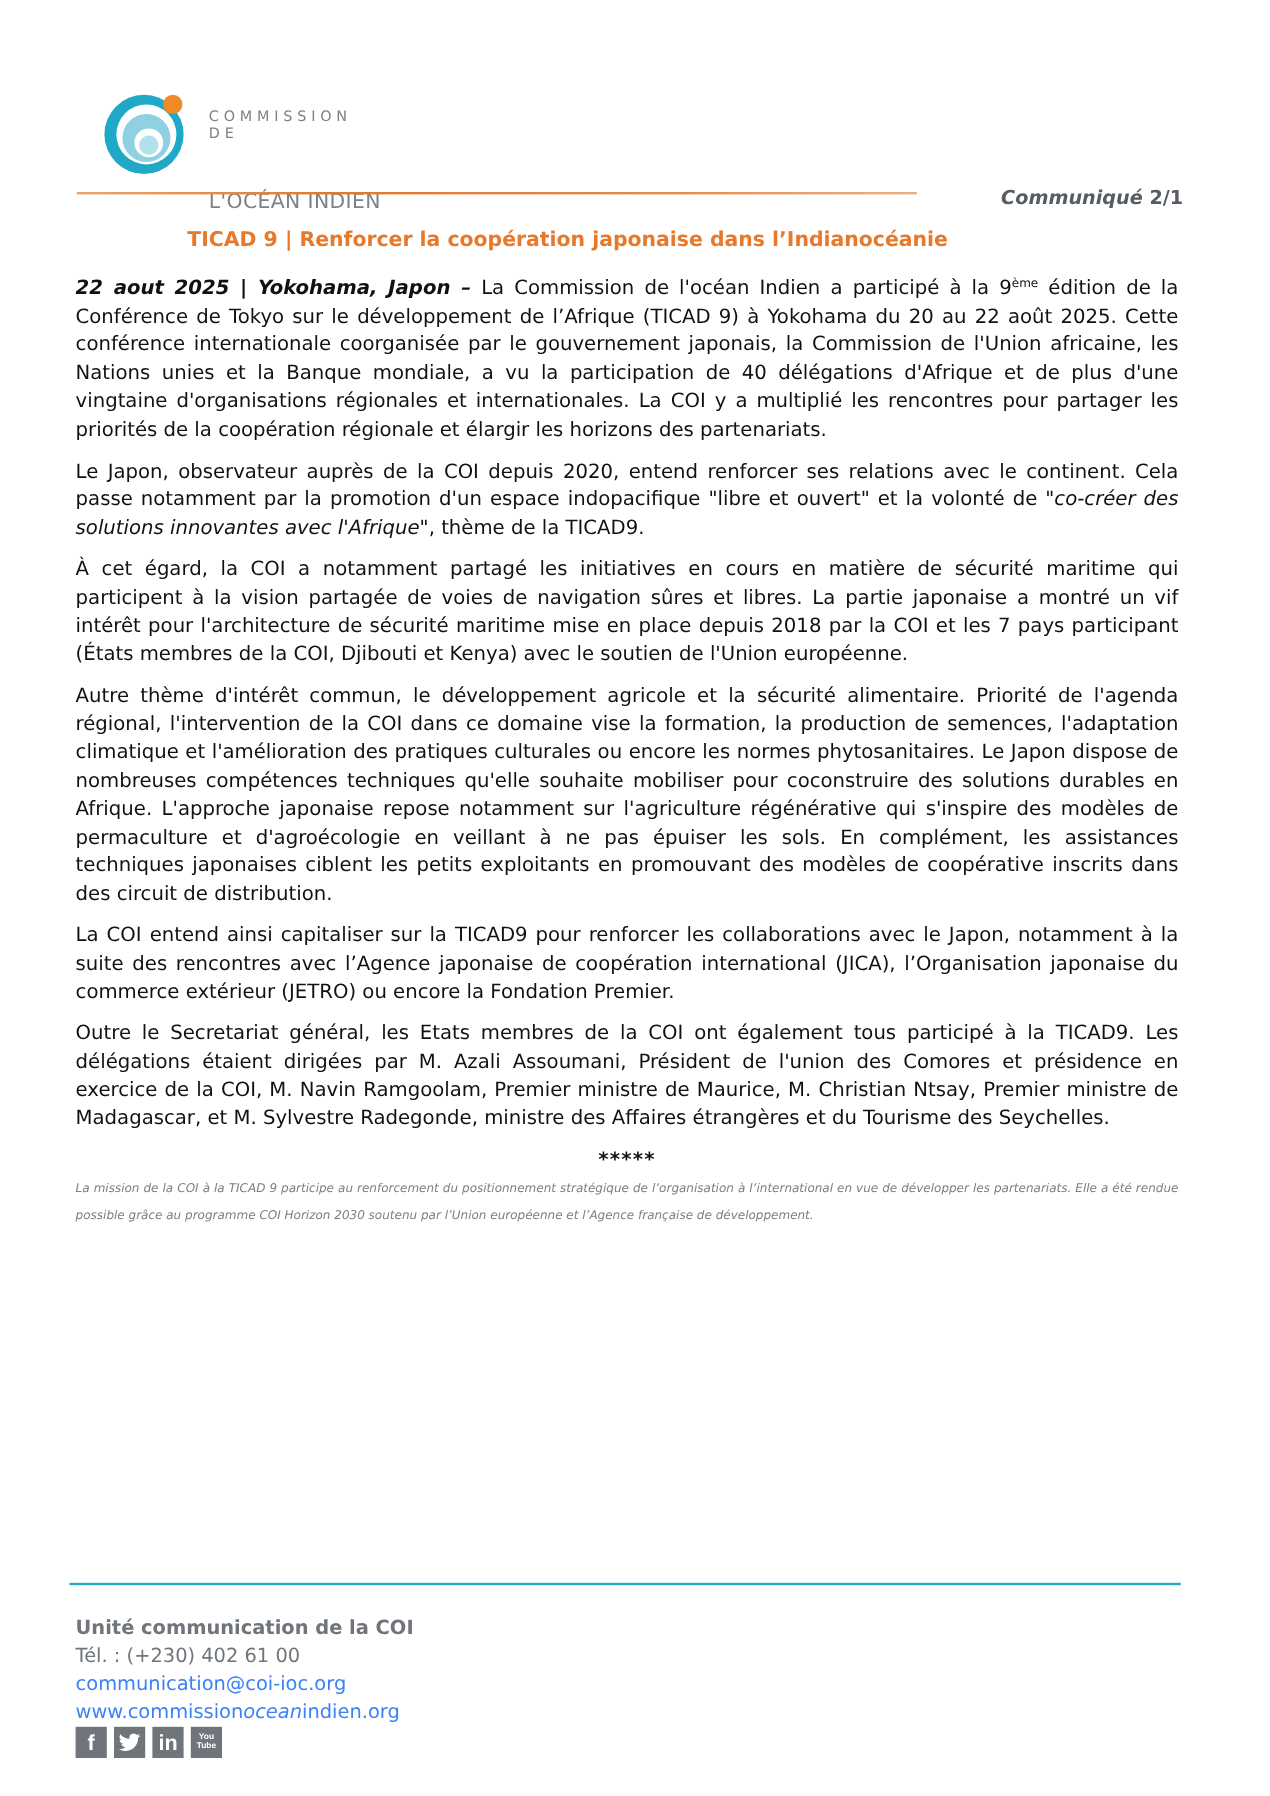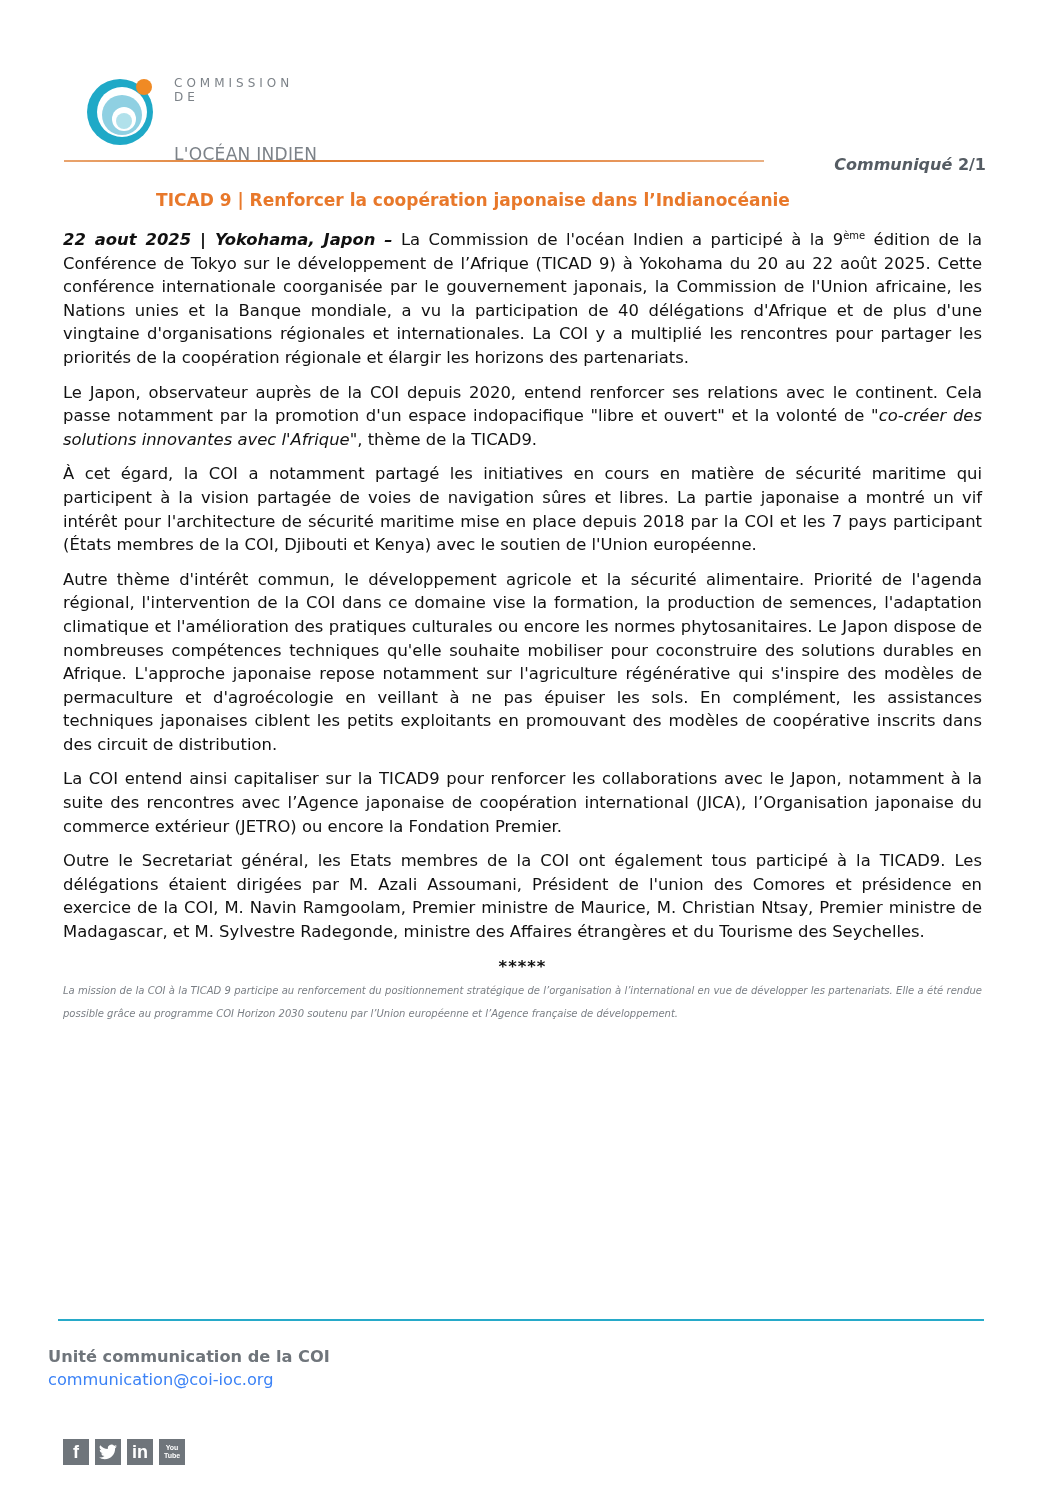--- a/index.html
+++ b/index.html
@@ -1,38 +1,38 @@
 <!DOCTYPE html>
 <html><head>
   <meta charset="utf-8">
   <style>
     html, body { margin: 0; padding: 0; background: #ffffff; }
     body { width: 1058px; height: 1497px; position: relative; overflow: hidden;
            font-family: "DejaVu Sans", "Liberation Sans", sans-serif; color: #111; }
     .logo { position: absolute; left: 84px; top: 68px; width: 240px; height: 82px; }
     .logo svg { position: absolute; left: 0; top: 0; }
-    .logo-text { position: absolute; left: 90px; top: 8px; color: #7c8288; }
+    .logo-text { position: absolute; left: 90px; top: 22px; color: #7c8288; }
     .logo-line1 { font-size: 12px; letter-spacing: 4px; line-height: 14px; }
     .logo-line2 { font-size: 17px; letter-spacing: 0.3px; line-height: 20px; margin-top: 40px; }
     .header-rule { position: absolute; left: 64px; top: 160px; width: 700px; height: 2px;
                    background: linear-gradient(90deg, #e9a46e, #e07a2b 30%, #e68a48 70%, #e9b083); }
     .page-label { position: absolute; right: 72px; top: 155px; font-size: 16px; color: #555c63;
                   font-weight: bold; }
     .page-label .label-text { font-style: italic; text-align: center; }
     .title { position: absolute; left: 0; width: 946px; top: 190px; text-align: center;
              font-size: 17px; font-weight: bold; color: #e8782a; }
     .body { position: absolute; left: 63px; width: 919px; top: 228px; font-size: 16.4px;
             line-height: 23.6px; text-align: justify; }
     .body p { margin: 0 0 11px 0; }
     .lead { font-weight: bold; font-style: italic; }
     sup { font-size: 10px; line-height: 0; vertical-align: 6px; }
     .stars { text-align: center; font-weight: bold; margin: 4px 0 2px 0 !important; letter-spacing: 1px; }
     .note { color: #7a7f85; font-style: italic; font-size: 10px; line-height: 22.6px; }
     .footer-rule { position: absolute; left: 58px; top: 1319px; width: 926px; height: 2px; background: #27aac9; }
-    .footer { position: absolute; left: 48px; top: 1345px; font-size: 16.2px; line-height: 23.2px; color: #6f757b; }
+    .footer { position: absolute; left: 63px; top: 1345px; font-size: 16.2px; line-height: 23.2px; color: #6f757b; }
     .footer .unit { font-weight: bold; }
     .footer a { color: #3b82f6; }
     .footer a i { font-style: italic; }
     .social { position: absolute; left: 63px; top: 1439px; display: flex; gap: 6px; }
     .social span { width: 26px; height: 26px; background: #6f757b; color: #fff; display: flex;
                    align-items: center; justify-content: center; font-weight: bold; font-size: 18px;
                    font-family: "Liberation Sans", sans-serif; }
     .social .yt { font-size: 7px; line-height: 8px; text-align: center; flex-direction: column; }
   </style>
 </head>
@@ -70,21 +70,23 @@
   <p>La COI entend ainsi capitaliser sur la TICAD9 pour renforcer les collaborations avec le Japon, notamment à la suite des rencontres avec l’Agence japonaise de coopération international (JICA), l’Organisation japonaise du commerce extérieur (JETRO) ou encore la Fondation Premier.</p>
   <p>Outre le Secretariat général, les Etats membres de la COI ont également tous participé à la TICAD9. Les délégations étaient dirigées par M. Azali Assoumani, Président de l'union des Comores et présidence en exercice de la COI, M. Navin Ramgoolam, Premier ministre de Maurice, M. Christian Ntsay, Premier ministre de Madagascar, et M. Sylvestre Radegonde, ministre des Affaires étrangères et du Tourisme des Seychelles.</p>
   <p class="stars">*****</p>
   <p class="note">La mission de la COI à la TICAD 9 participe au renforcement du positionnement stratégique de l’organisation à l’international en vue de développer les partenariats. Elle a été rendue possible grâce au programme COI Horizon 2030 soutenu par l’Union européenne et l’Agence française de développement.</p>
 </div>
 
 <div class="footer-rule"></div>
 
 <div class="footer">
   <div class="unit">Unité communication de la COI</div>
+  <div>Tél. : (+230) 402 61 00</div>
   <div><a>communication@coi-ioc.org</a></div>
+  <div><a><span>www.commission</span><i>ocean</i><span>indien.org</span></a></div>
 </div>
 
 <div class="social">
   <span>f</span>
   <span>
     <svg width="18" height="16" viewBox="0 0 24 20">
         <path fill="#fff" d="M24 2.4a9.8 9.8 0 0 1-2.8.8A4.9 4.9 0 0 0 23.3.5a9.9 9.9 0 0 1-3.1 1.2A4.9 4.9 0 0 0 11.8 6 14 14 0 0 1 1.7.9a4.9 4.9 0 0 0 1.5 6.6A4.9 4.9 0 0 1 1 6.9a4.9 4.9 0 0 0 3.9 4.9 4.9 4.9 0 0 1-2.2.1 4.9 4.9 0 0 0 4.6 3.4A9.9 9.9 0 0 1 0 17.3 14 14 0 0 0 7.5 19.5c9.1 0 14-7.5 14-14v-.6A10 10 0 0 0 24 2.4z"></path>
       </svg>
   </span>
   <span>in</span>

